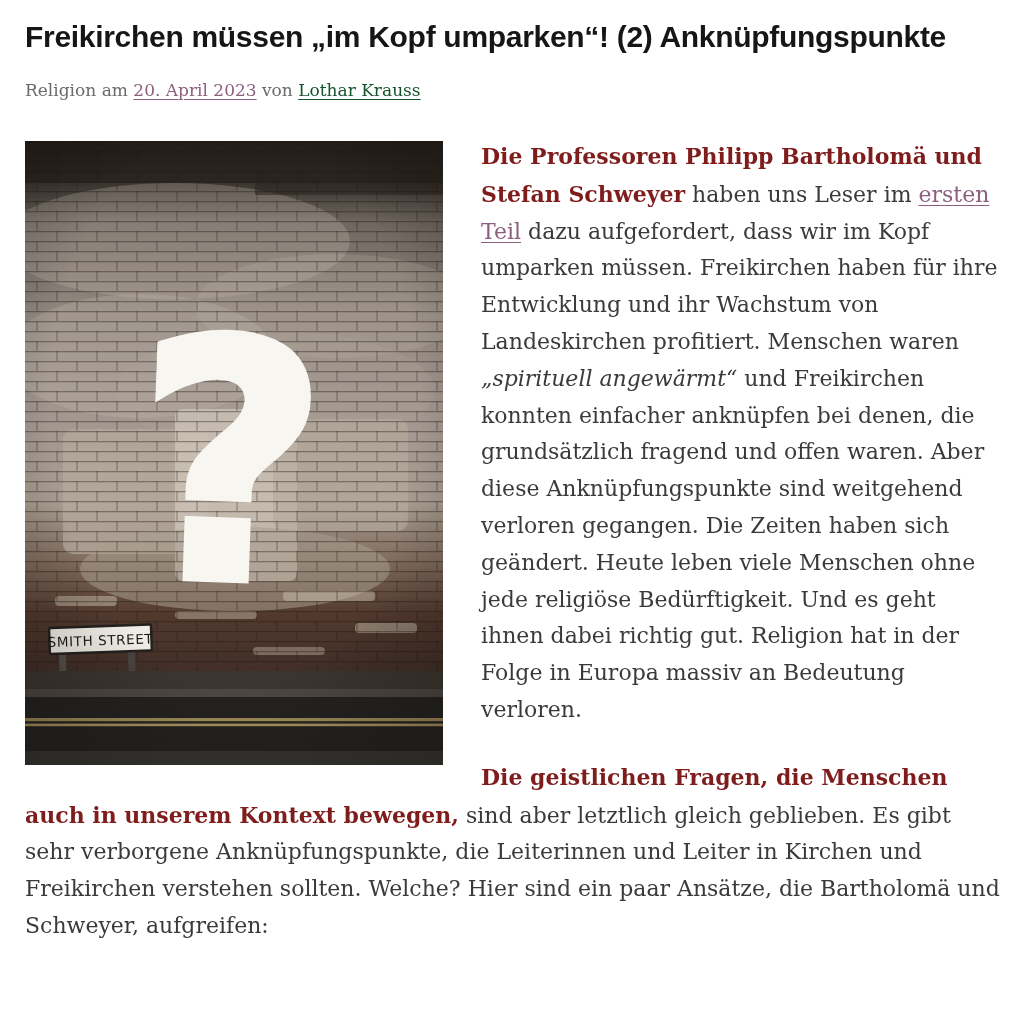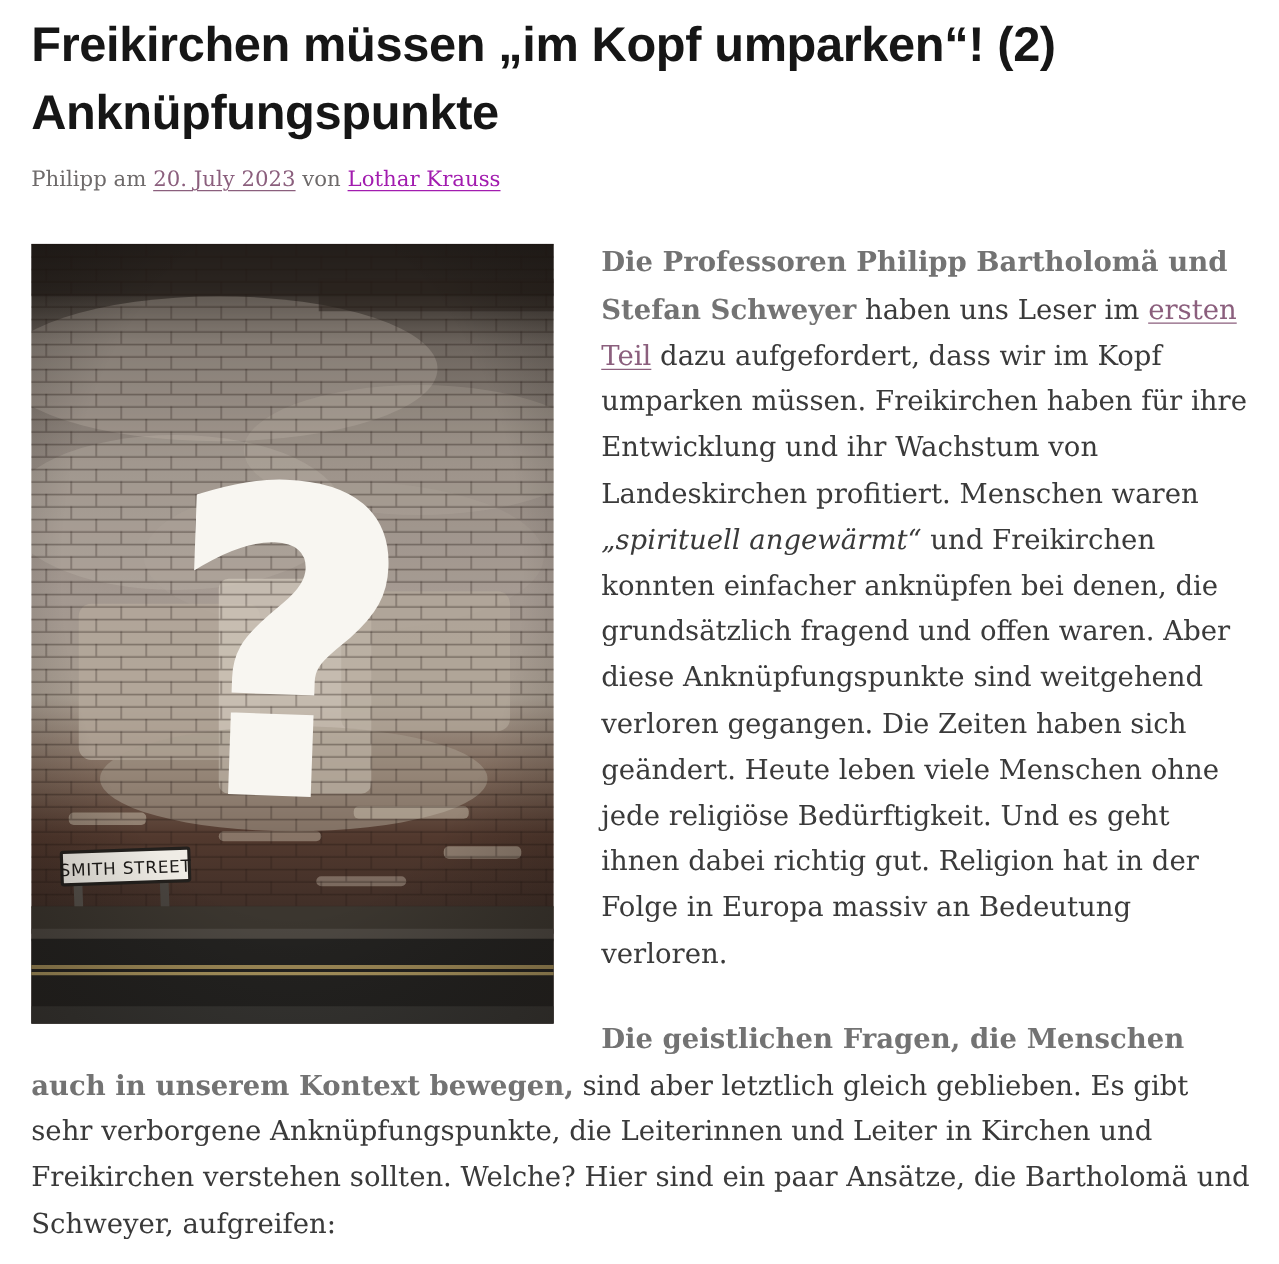--- a/index.html
+++ b/index.html
@@ -7,74 +7,74 @@
   body {
     width: 1023px; height: 1011px; overflow: hidden;
     font-family: "DejaVu Serif", serif;
   }
   .page { padding: 10px 23px 0 25px; }
 
   h1.title {
     margin: 0 0 16px 0;
     font-family: "Liberation Sans", sans-serif;
     font-weight: 700;
-    font-size: 39px;
+    font-size: 30px;
     line-height: 54px;
     letter-spacing: -0.3px;
     color: #161616;
     max-width: 930px;
   }
   .byline {
     margin: 0 0 38px 0;
     font-size: 17px;
     color: #6e6a6a;
   }
   .byline a { cursor: pointer; }
   .link-maroon {
     color: #8b5f7d;
     text-decoration: underline;
     text-decoration-thickness: 1px;
     text-underline-offset: 3px;
   }
   .link-gray {
-    color: #a21caf;
+    color: #14532d;
     text-decoration: underline;
     text-decoration-thickness: 1px;
     text-underline-offset: 3px;
   }
 
   .article {
     font-size: 22px;
     line-height: 36.8px;
     color: #3a3a3a;
     max-width: 977px;
   }
   .article p { margin: 0 0 30px 0; }
   .article p:last-child { margin-bottom: 12px; }
-  .article strong { color: #737373; }
+  .article strong { color: #7f1d1d; }
   .article em { }
   .article a { cursor: pointer; }
 
   figure.photo {
     float: left;
     width: 418px; height: 624px;
     margin: 3px 38px 26px 0;
     padding: 0;
   }
   figure.photo svg { display: block; width: 418px; height: 624px; }
 </style>
 </head>
 <body>
 
 <div class="page">
 
   <h1 class="title">Freikirchen müssen „im Kopf umparken“! (2) Anknüpfungspunkte</h1>
 
-  <p class="byline"><span>Philipp am</span>
-    <a class="link-maroon">20. July 2023</a>
+  <p class="byline"><span>Religion am</span>
+    <a class="link-maroon">20. April 2023</a>
     <span>von</span>
     <a class="link-gray">Lothar Krauss</a></p>
 
   <div class="article">
 
     <figure class="photo">
       <svg viewBox="0 0 418 624" xmlns="http://www.w3.org/2000/svg">
         <defs>
           <linearGradient id="wallGrad" x1="0" y1="0" x2="0" y2="1">
             <stop offset="0" stop-color="#241f1c"></stop>

